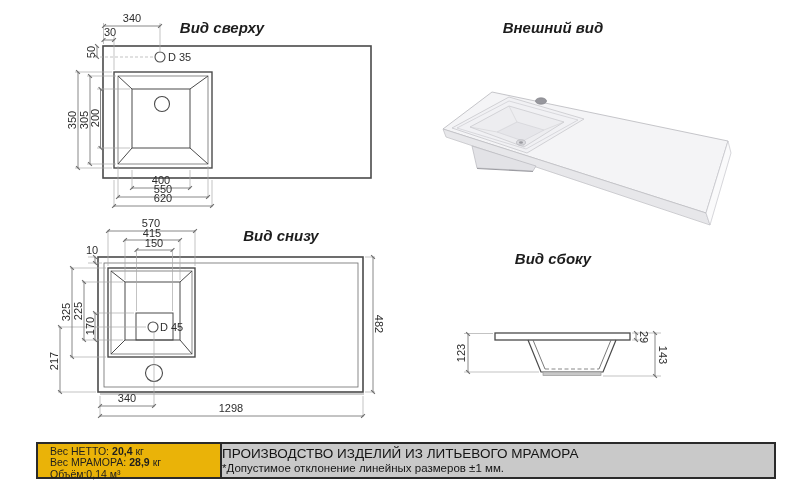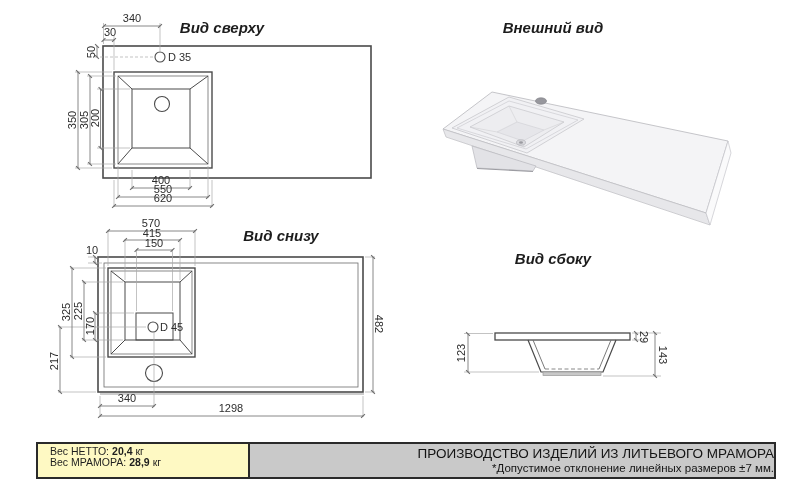--- a/index.html
+++ b/index.html
@@ -7,26 +7,26 @@
         font-family:"Liberation Sans",sans-serif;}
   svg.drawing{position:absolute;left:0;top:0;}
   .title{font-family:"Liberation Sans",sans-serif;font-size:15px;font-weight:bold;font-style:italic;fill:#1c1c1c;}
   .dimt{font-family:"Liberation Sans",sans-serif;font-size:11px;fill:#2d2d2d;}
   .obj{stroke:#4a4a4a;fill:none;}
   .objf{stroke:#4a4a4a;fill:#ffffff;}
   .thin{stroke:#6b6b6b;fill:none;}
   .dim{stroke:#7a7a7a;fill:none;}
   .ext{stroke:#a9a9a9;fill:none;}
   .bottom-bar{position:absolute;left:36px;top:442px;width:740px;height:37px;display:flex;}
-  .info-box{box-sizing:border-box;width:214px;border:2px solid #2a2a2a;background:#fef9c3;
+  .info-box{box-sizing:border-box;width:186px;border:2px solid #2a2a2a;background:#eab308;
             padding:2px 4px 0 12px;font-size:10.5px;line-height:11.3px;color:#1e1e1e;white-space:nowrap;}
   .info-box .lbl{margin-right:3px;}
   .info-box b{margin-right:3px;}
   .banner{box-sizing:border-box;flex:1;margin-left:-2px;border:2px solid #2a2a2a;background:#c9c9c9;
-          text-align:right;color:#141414;padding-top:2px;}
+          text-align:left;color:#141414;padding-top:2px;}
   .banner-line1{font-size:13.5px;line-height:16px;}
   .banner-line2{font-size:11.5px;line-height:13px;}
 </style>
 </head>
 <body>
 
 <div class="page">
 
 <svg class="drawing" width="800" height="497" viewBox="0 0 800 497">
   <defs>
@@ -211,20 +211,21 @@
   <text class="title" x="222" y="33" text-anchor="middle">Вид сверху</text>
   <text class="title" x="553" y="33" text-anchor="middle">Внешний вид</text>
   <text class="title" x="281" y="241" text-anchor="middle">Вид снизу</text>
   <text class="title" x="553" y="264" text-anchor="middle">Вид сбоку</text>
 </svg>
 
 <div class="bottom-bar">
   <div class="info-box">
     <div><span class="lbl">Вес НЕТТО:</span><b>20,4</b><span>кг</span></div>
     <div><span class="lbl">Вес МРАМОРА:</span><b>28,9</b><span>кг</span></div>
+    <div>Объём:0,14 м³</div>
   </div>
   <div class="banner">
     <div class="banner-line1">ПРОИЗВОДСТВО ИЗДЕЛИЙ ИЗ ЛИТЬЕВОГО МРАМОРА</div>
-    <div class="banner-line2">*Допустимое отклонение линейных размеров ±7 мм.</div>
+    <div class="banner-line2">*Допустимое отклонение линейных размеров ±1 мм.</div>
   </div>
 </div>
 
 </div>
 
 </body></html>

